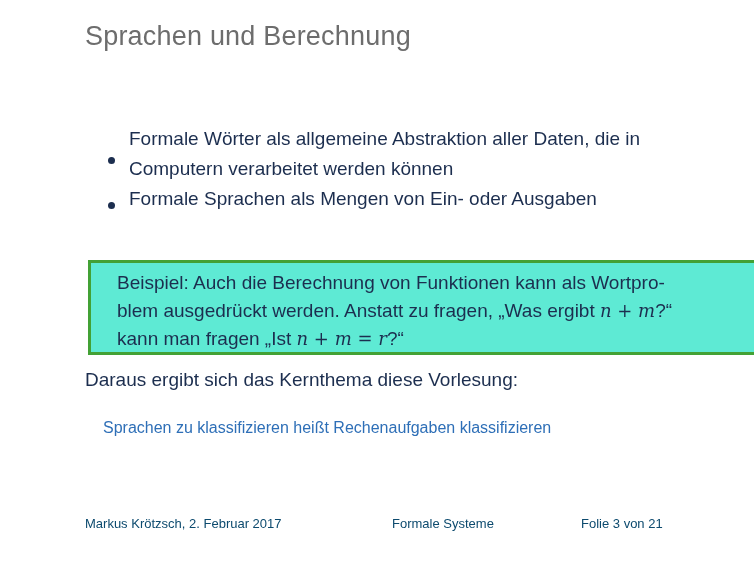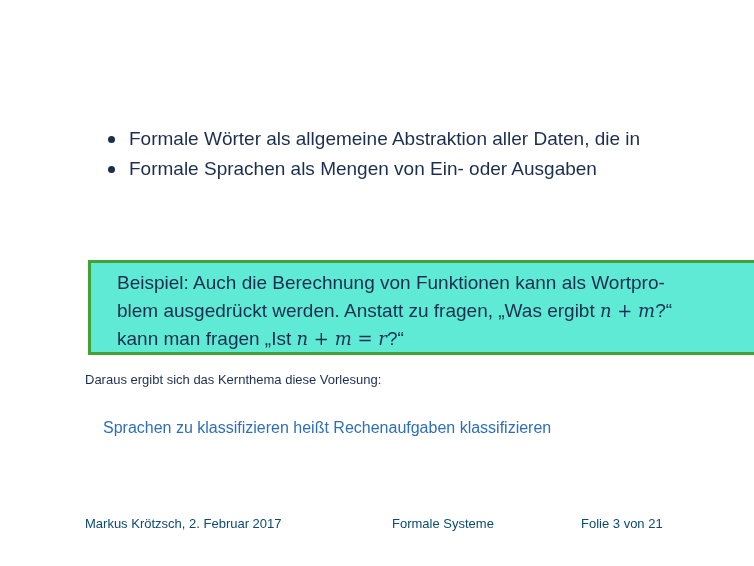--- a/index.html
+++ b/index.html
@@ -28,21 +28,21 @@
 
   .bullet-list {
     position: absolute;
     left: 108px;
     top: 124px;
     list-style: none;
     color: #1c2e4f;
     font-size: 19px;
     line-height: 30px;
   }
-  .bullet-item { display: flex; align-items: flex-start; }
+  .bullet-item { display: flex; align-items: center; }
   .bullet-item + .bullet-item { }
   .bullet-dot {
     flex: 0 0 auto;
     width: 7px;
     height: 7px;
     border-radius: 50%;
     background: #1c2e4f;
     margin-top: 12px;
     margin-right: 14px;
   }
@@ -65,21 +65,21 @@
   .math {
     font-family: "DejaVu Serif", serif;
     font-style: italic;
     font-size: 18px;
   }
 
   .statement {
     position: absolute;
     left: 85px;
     top: 368px;
-    font-size: 13px;
+    font-size: 19px;
     line-height: 24px;
     color: #1c2e4f;
     white-space: nowrap;
   }
 
   .key-message {
     position: absolute;
     left: 103px;
     top: 415px;
     font-size: 16px;
@@ -97,26 +97,28 @@
   }
   .footer-author { left: 85px; }
   .footer-course { left: 392px; }
   .footer-number { left: 581px; }
 </style>
 </head>
 <body>
 
 <div class="slide">
 
+  <h1 class="slide-title">Sprachen und Berechnung</h1>
 
   <ul class="bullet-list">
     <li class="bullet-item">
       <span class="bullet-dot"></span>
       <span class="bullet-lines">
           <span>Formale Wörter als allgemeine Abstraktion aller Daten, die in</span>
+          <span>Computern verarbeitet werden können</span>
         </span>
     </li>
     <li class="bullet-item">
       <span class="bullet-dot"></span>
       <span class="bullet-lines">
           <span>Formale Sprachen als Mengen von Ein- oder Ausgaben</span>
         </span>
     </li>
   </ul>
 

